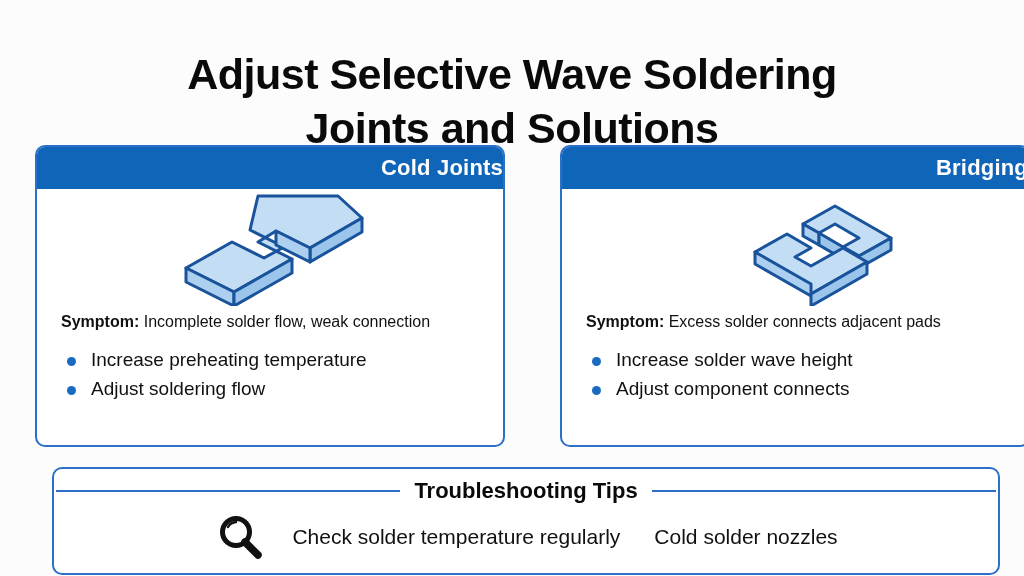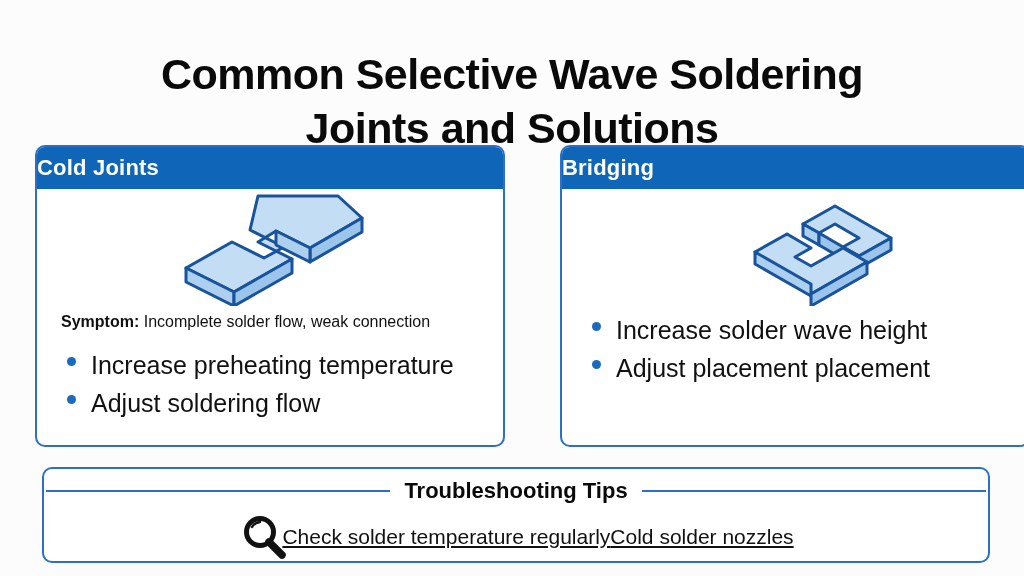--- a/index.html
+++ b/index.html
@@ -47,21 +47,21 @@
   }
   #card-cold-joints { left: 35px; }
   #card-bridging   { left: 518px; margin-left: 42px; }
 
   .card-header {
     height: 42px;
     background: #0f66b8;
     color: #ffffff;
     display: flex;
     align-items: center;
-    justify-content: flex-start;
+    justify-content: flex-end;
     font-size: 22px;
     font-weight: bold;
     letter-spacing: 0.2px;
   }
 
   .card-illustration {
     height: 122px;
     display: flex;
     align-items: center;
     justify-content: center;
@@ -82,42 +82,42 @@
     font-weight: bold;
   }
 
   .solution-list {
     list-style: none;
     margin: 0;
     padding: 0;
   }
   .solution-item {
     position: relative;
-    font-size: 25px;
+    font-size: 19px;
     line-height: 1.52;
     padding-left: 30px;
     color: #111111;
   }
   .solution-bullet {
     position: absolute;
     left: 6px;
     top: 11px;
     width: 9px;
     height: 9px;
     border-radius: 50%;
     background: #1a6bc0;
   }
 
   
   #tips-panel {
     position: absolute;
-    left: 42px;
+    left: 52px;
     top: 467px;
     width: 948px;
-    height: 96px;
+    height: 108px;
     box-sizing: border-box;
     border: 2px solid #2b6fc9;
     border-radius: 10px;
     background: #ffffff;
   }
   #tips-heading-row {
     display: flex;
     align-items: center;
     height: 44px;
     padding: 0 2px;
@@ -134,38 +134,38 @@
     font-weight: bold;
     color: #0a0a0a;
     white-space: nowrap;
   }
 
   #tips-row {
     display: flex;
     align-items: center;
     justify-content: center;
     height: 48px;
-    text-decoration: underline;
+    gap: 34px;
   }
   #magnifier-icon {
     display: block;
     flex: 0 0 auto;
     margin-right: -10px;
   }
   .tip-text {
     font-size: 21px;
     color: #111111;
     white-space: nowrap;
   }
 </style>
 </head>
 <body>
 
 <h1 id="page-title">
-  <span class="title-line">Common Selective Wave Soldering</span>
+  <span class="title-line">Adjust Selective Wave Soldering</span>
   <span class="title-line">Joints and Solutions</span>
 </h1>
 
 <section class="defect-card" id="card-cold-joints">
 
   <div class="card-header">
     <span>Cold Joints</span>
   </div>
 
   <div class="card-illustration">
@@ -222,28 +222,31 @@
         <g>
           <path d="M 60 58 L 92 40 L 116 54 L 100 63 L 116 72 L 148 54 L 172 68 L 116 100 Z" fill="#c3ddf5"></path>
           <path d="M 60 58 L 60 70 L 116 102 L 116 90 Z" fill="#aed0f0"></path>
           <path d="M 116 100 L 116 112 L 172 80 L 172 68 Z" fill="#9cc5ec"></path>
         </g>
       </g>
     </svg>
   </div>
 
   <div class="card-body">
+    <p class="symptom-line">
+      <span class="symptom-label">Symptom:</span><span> Excess solder connects adjacent pads</span>
+    </p>
     <ul class="solution-list">
       <li class="solution-item">
         <span class="solution-bullet"></span>
         <span>Increase solder wave height</span>
       </li>
       <li class="solution-item">
         <span class="solution-bullet"></span>
-        <span> Adjust placement placement</span>
+        <span> Adjust component connects</span>
       </li>
     </ul>
   </div>
 </section>
 
 <section id="tips-panel">
   <div id="tips-heading-row">
     <span class="tips-rule"></span>
     <span id="tips-title">Troubleshooting Tips</span>
     <span class="tips-rule"></span>

